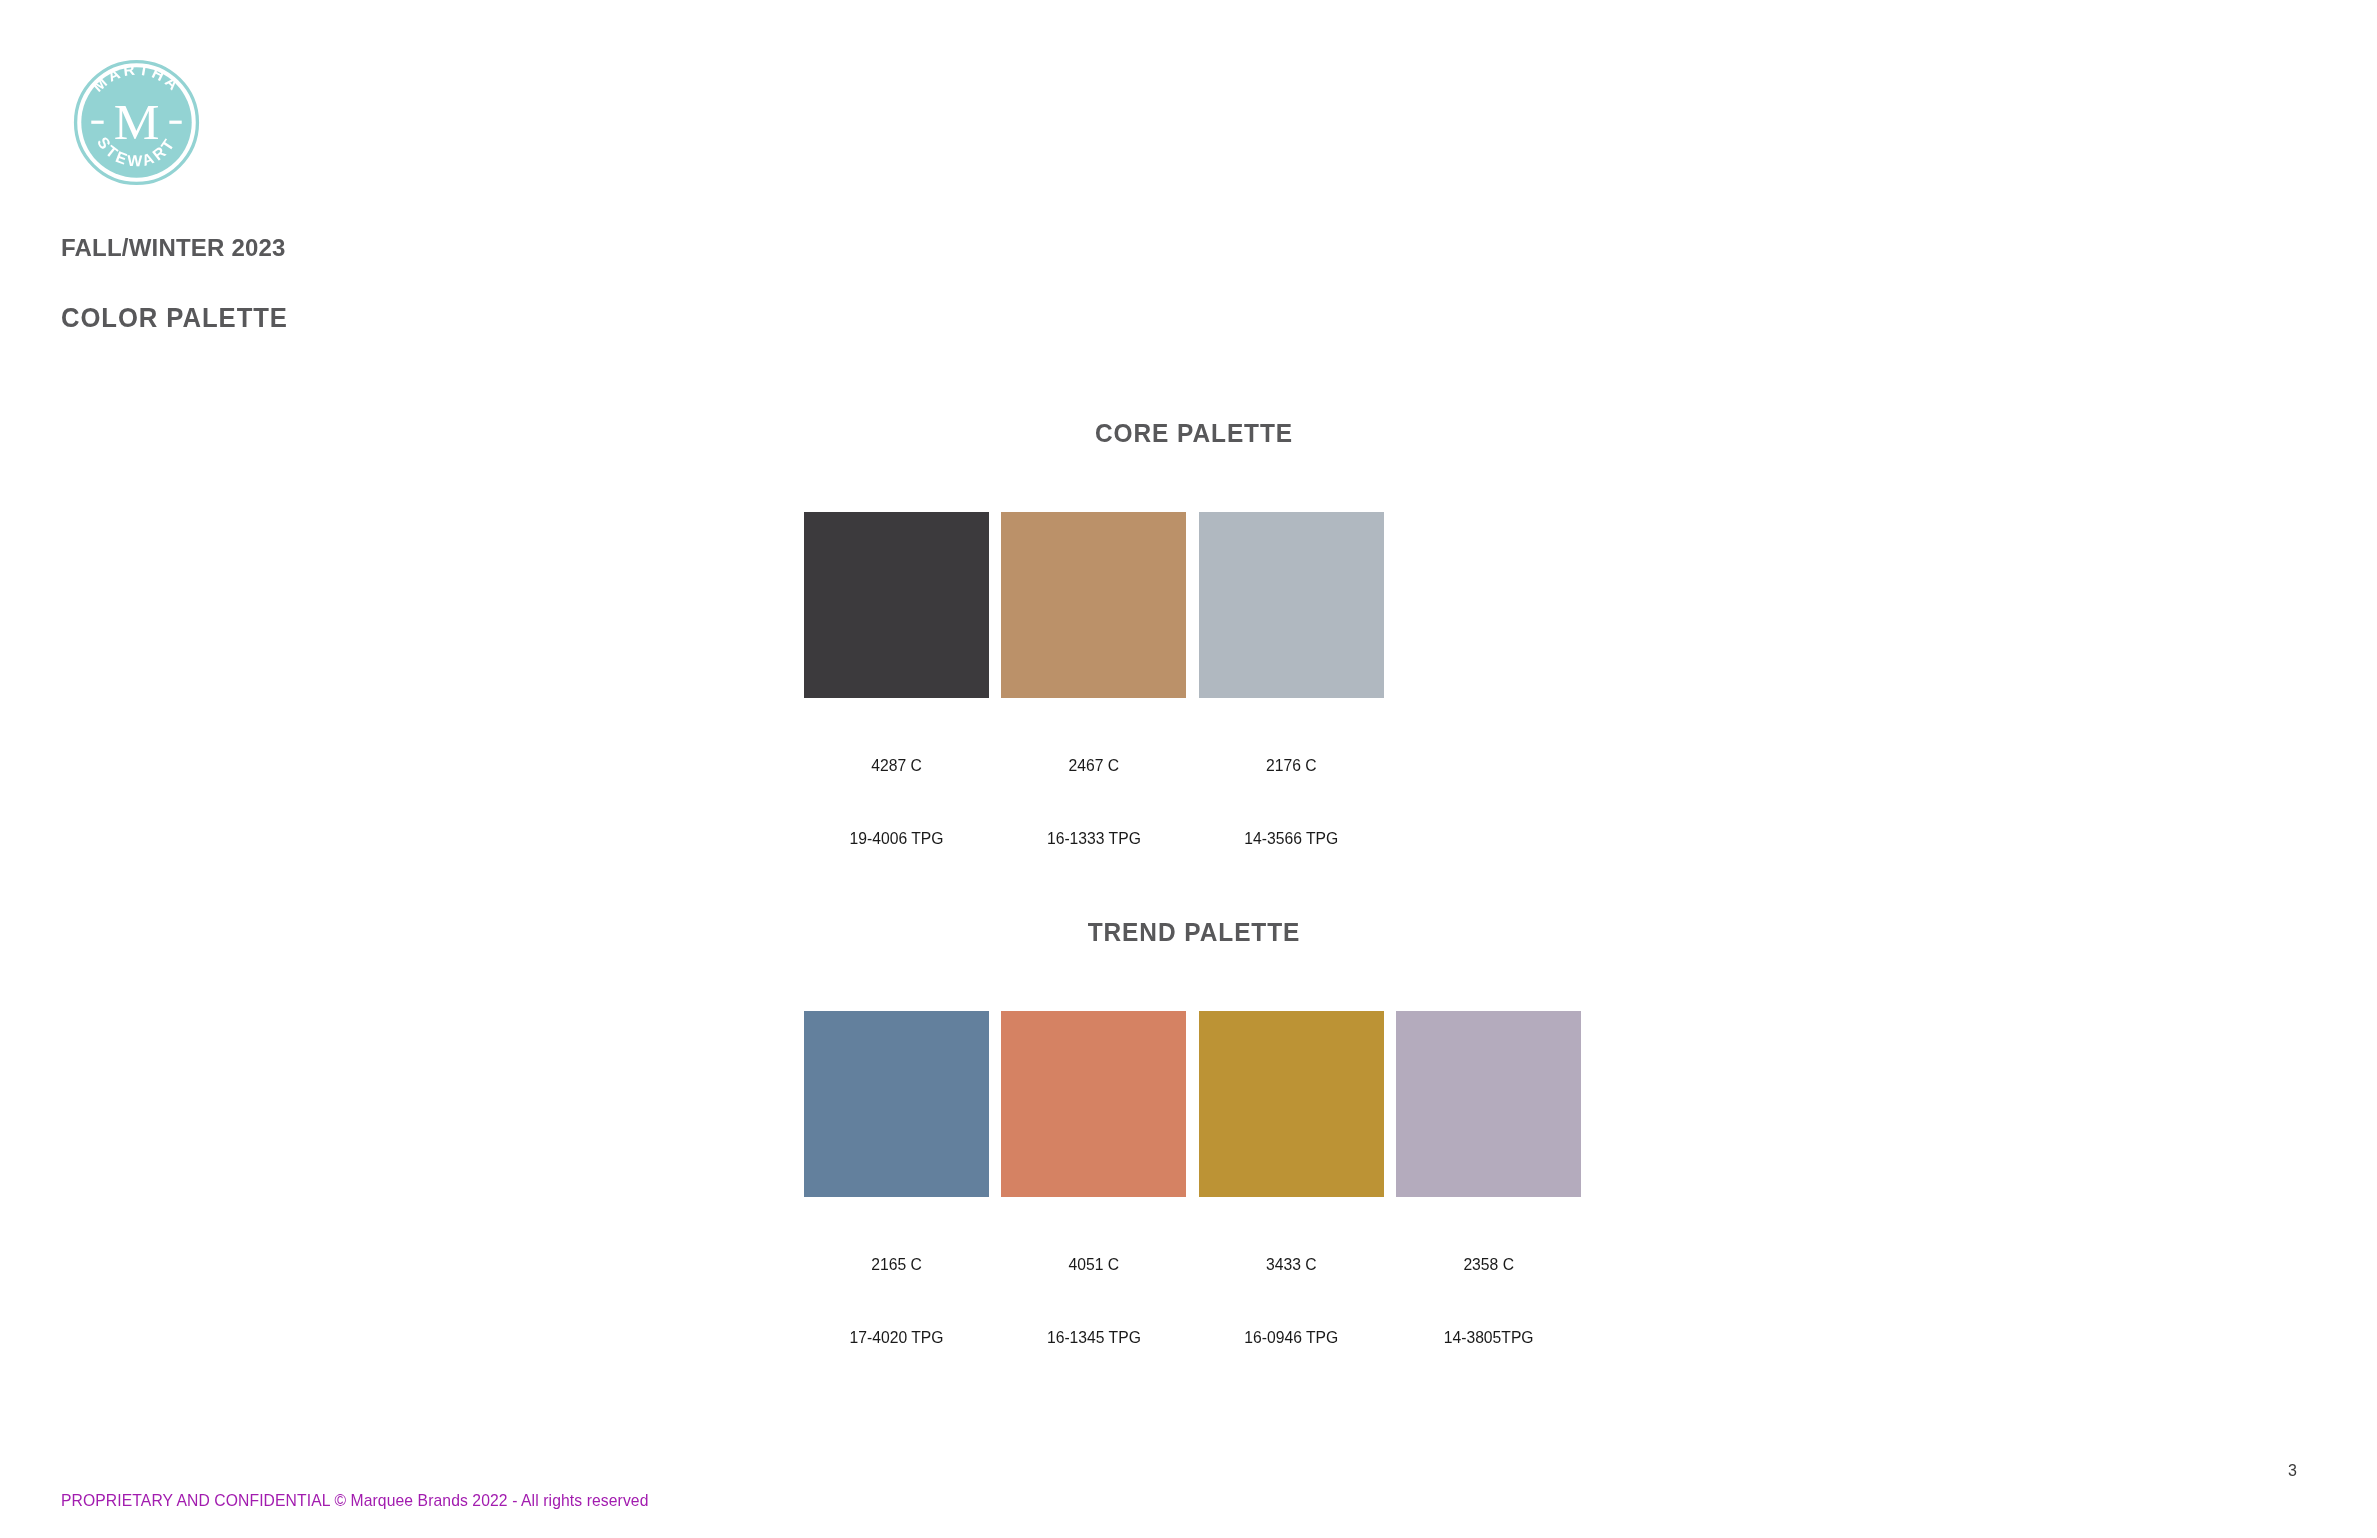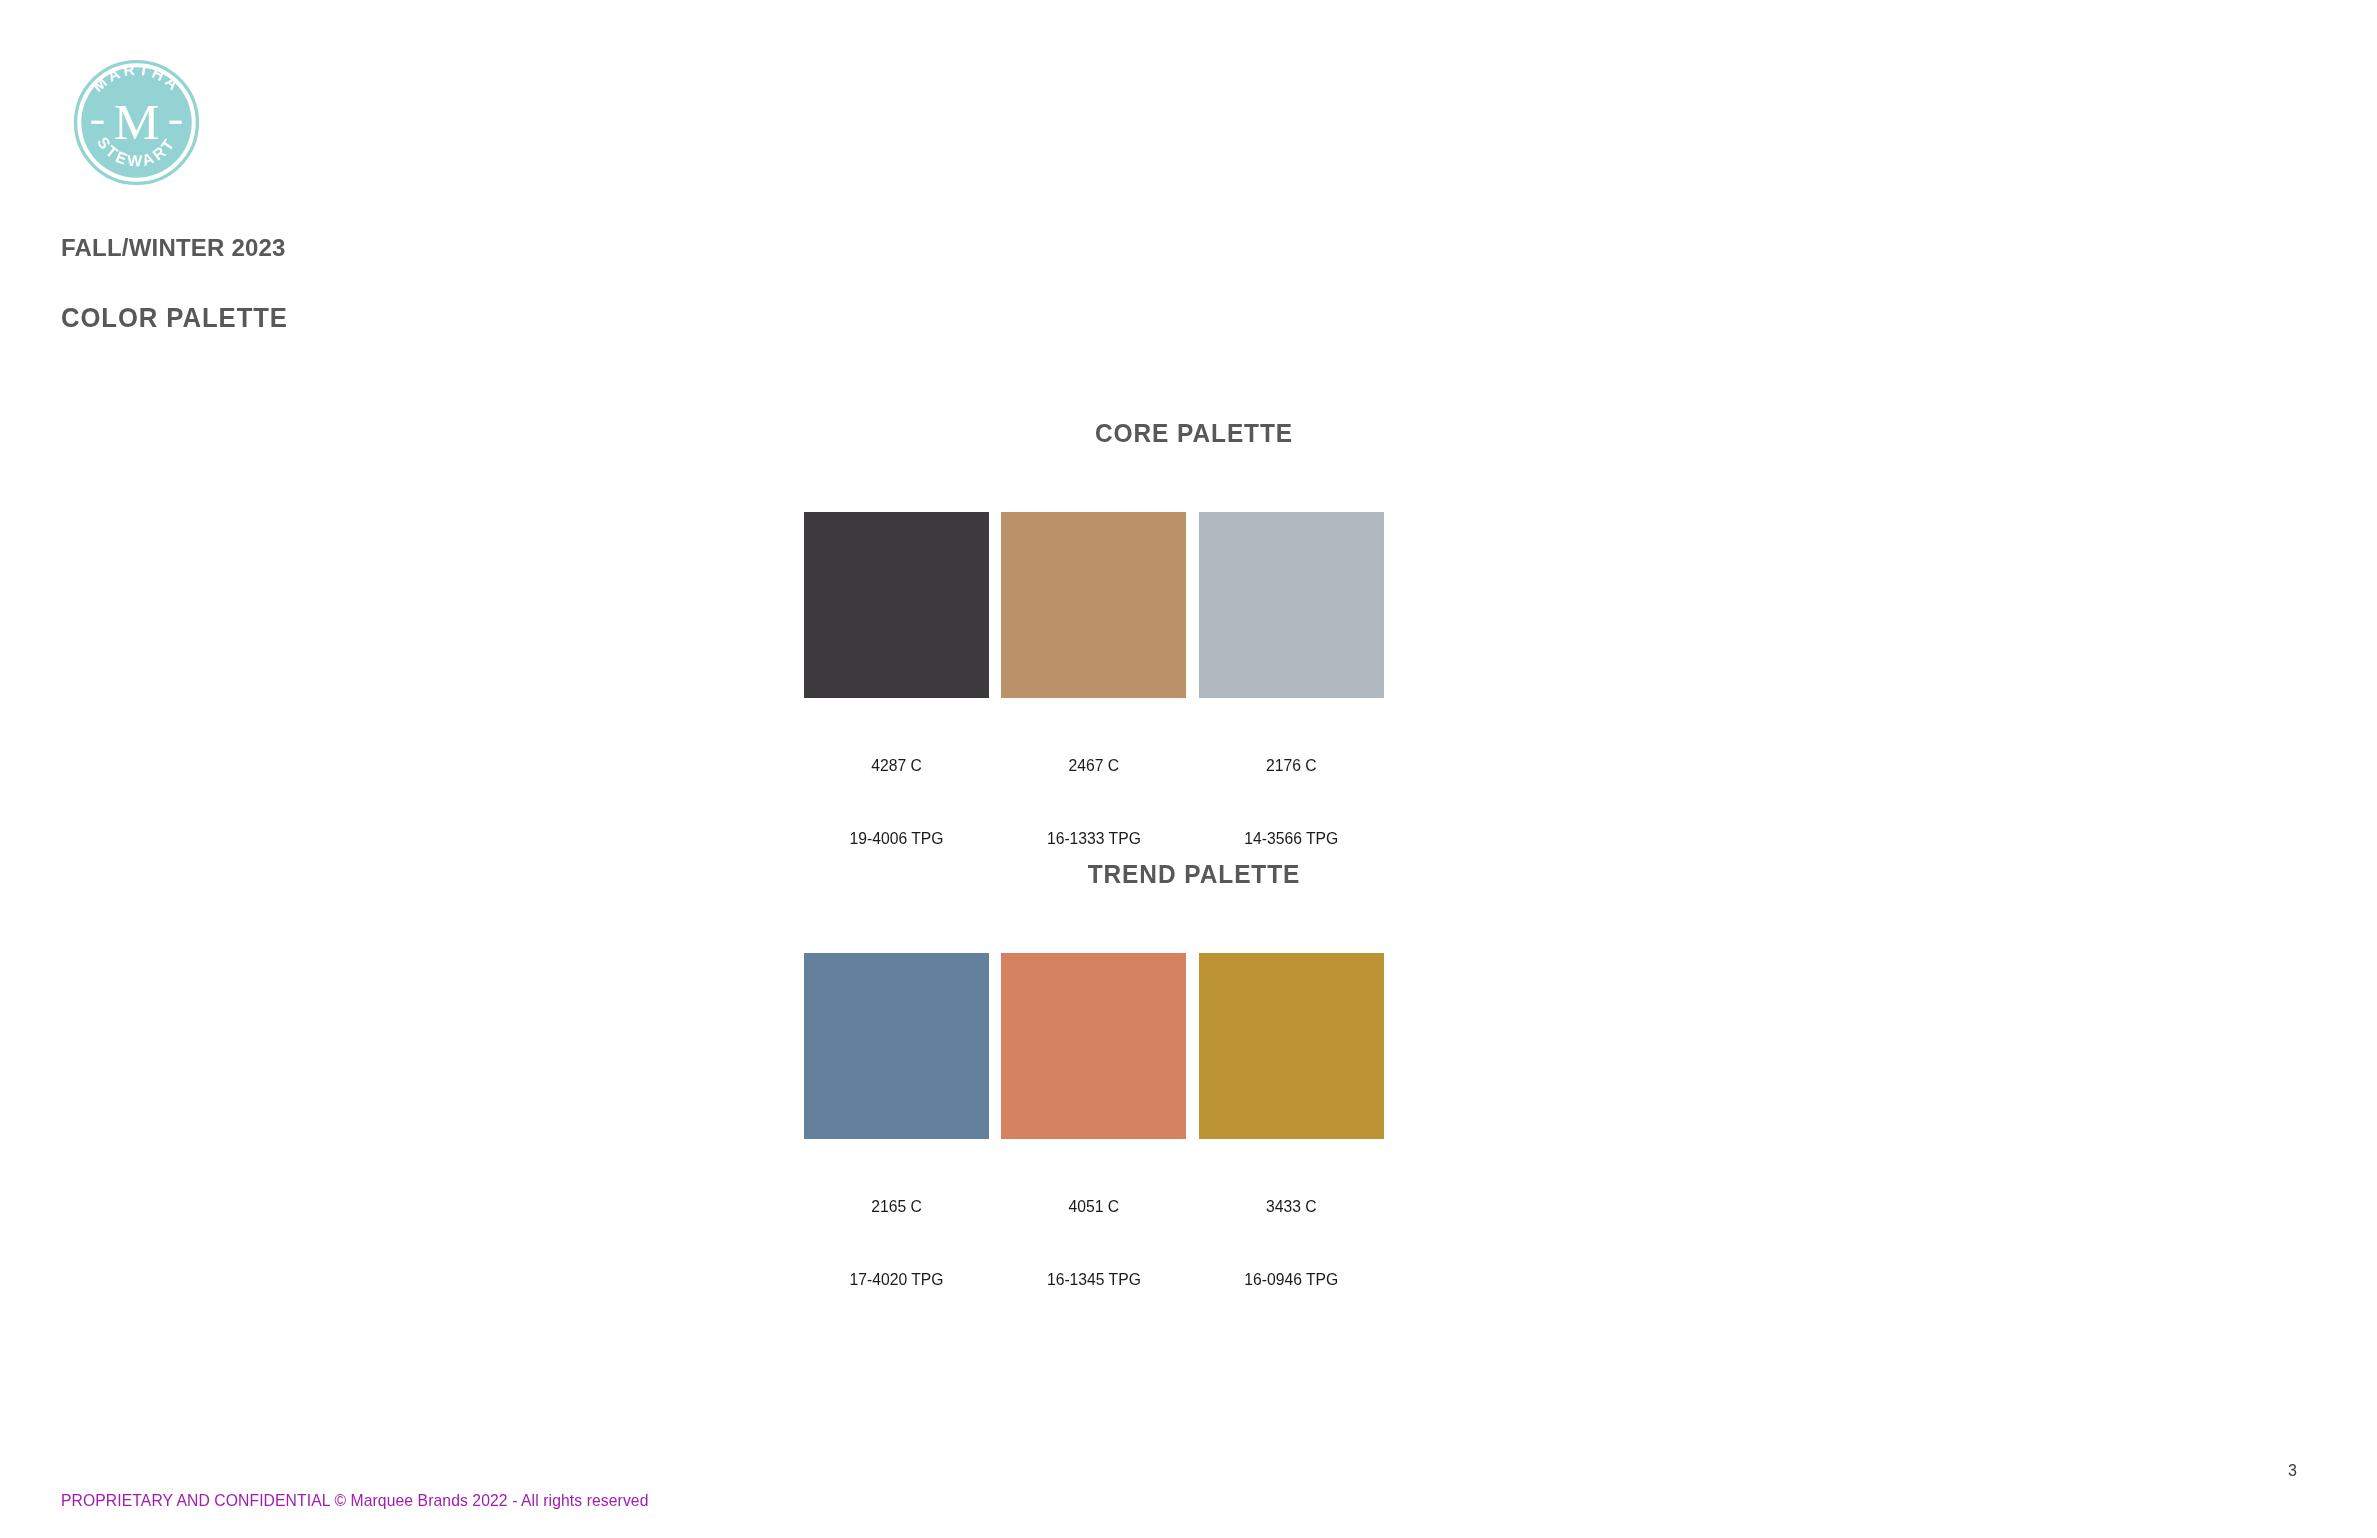--- a/index.html
+++ b/index.html
@@ -56,21 +56,21 @@
     white-space: nowrap;
   }
 
   
   .palette-group {
     position: absolute;
     left: 804px;
     width: 780px;
   }
   #core-group  { top: 418px; }
-  #trend-group { top: 859px; }
+  #trend-group { top: 917px; }
 
   .palette-heading {
     font-size: 26px;
     font-weight: bold;
     letter-spacing: 1px;
     color: #58585a;
     text-align: center;
     width: 780px;
     margin: 0 0 63px 0;
     transform: scaleX(0.94);
@@ -196,19 +196,24 @@
       <div class="swatch-label pantone">4051 C</div>
       <div class="swatch-label tpg">16-1345 TPG</div>
     </div>
 
     <div class="swatch-cell">
       <div class="swatch-chip" style="background-color: rgb(188, 147, 53);"></div>
       <div class="swatch-label pantone">3433 C</div>
       <div class="swatch-label tpg">16-0946 TPG</div>
     </div>
 
+    <div class="swatch-cell">
+      <div class="swatch-chip" style="background-color: rgb(180, 171, 189);"></div>
+      <div class="swatch-label pantone">2358 C</div>
+      <div class="swatch-label tpg">14-3805TPG</div>
+    </div>
 
   </div>
 </div>
 
 <div class="footer-text">PROPRIETARY AND CONFIDENTIAL © Marquee Brands 2022 - All rights reserved</div>
 <div class="page-number">3</div>
 
 
 </body></html>

